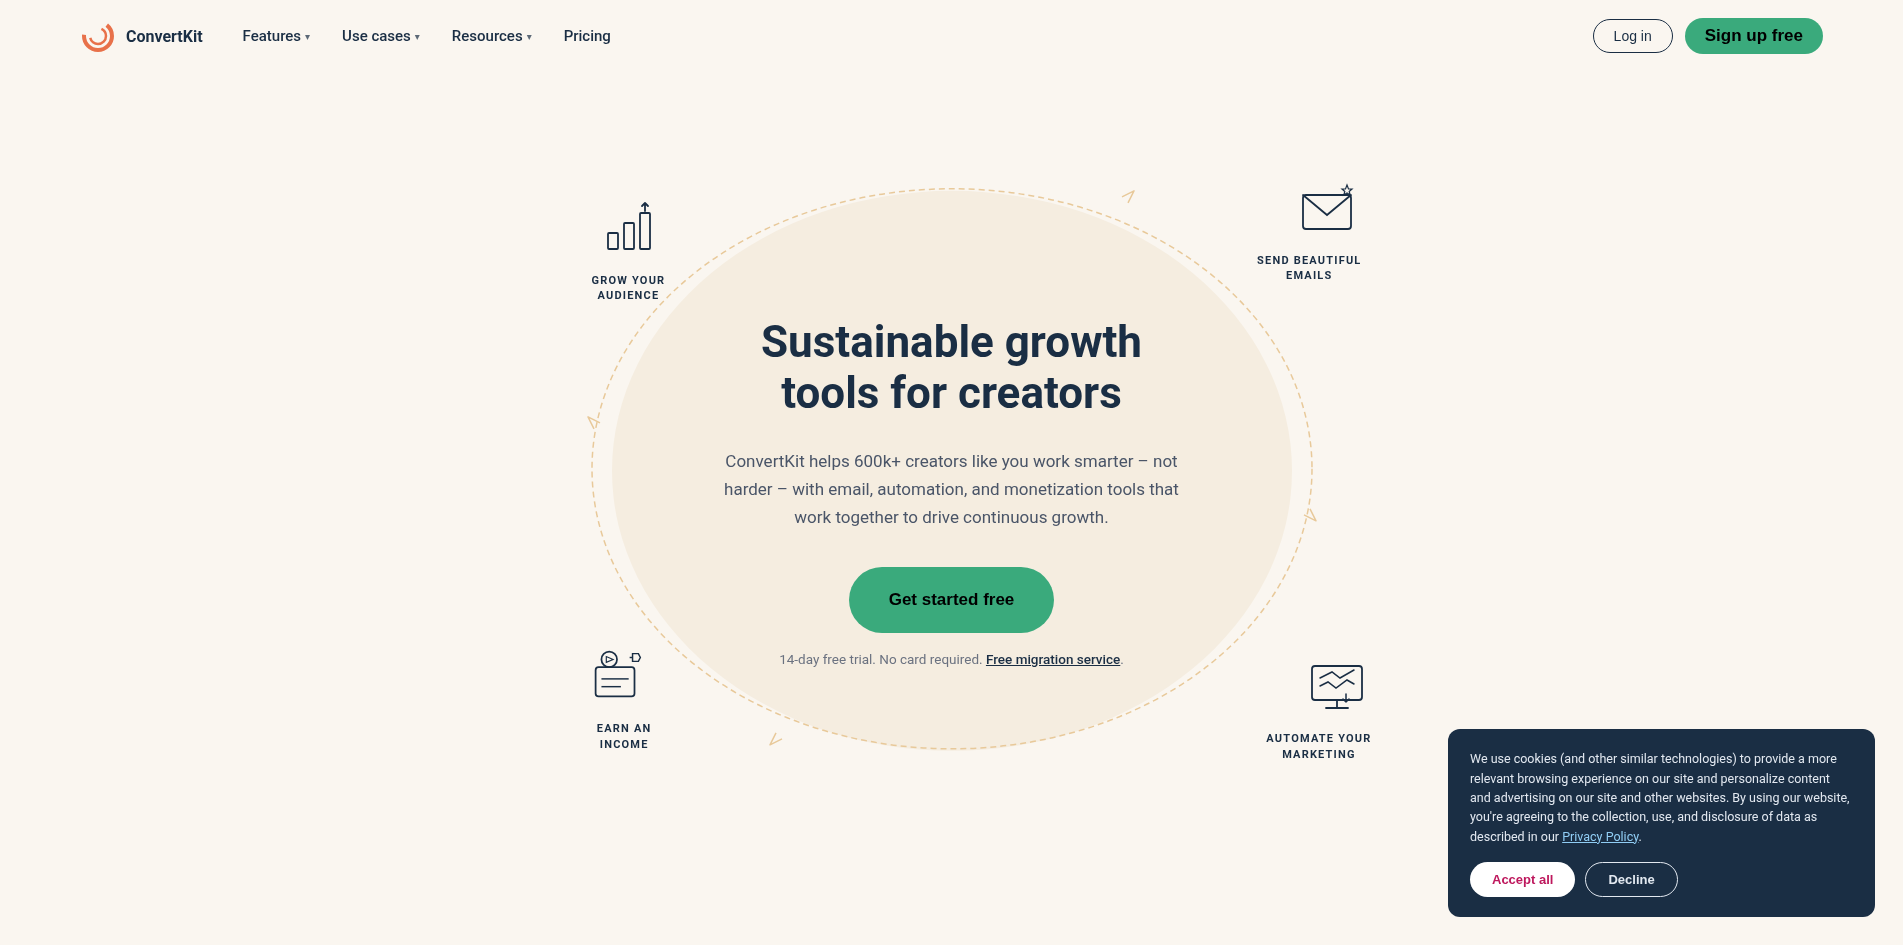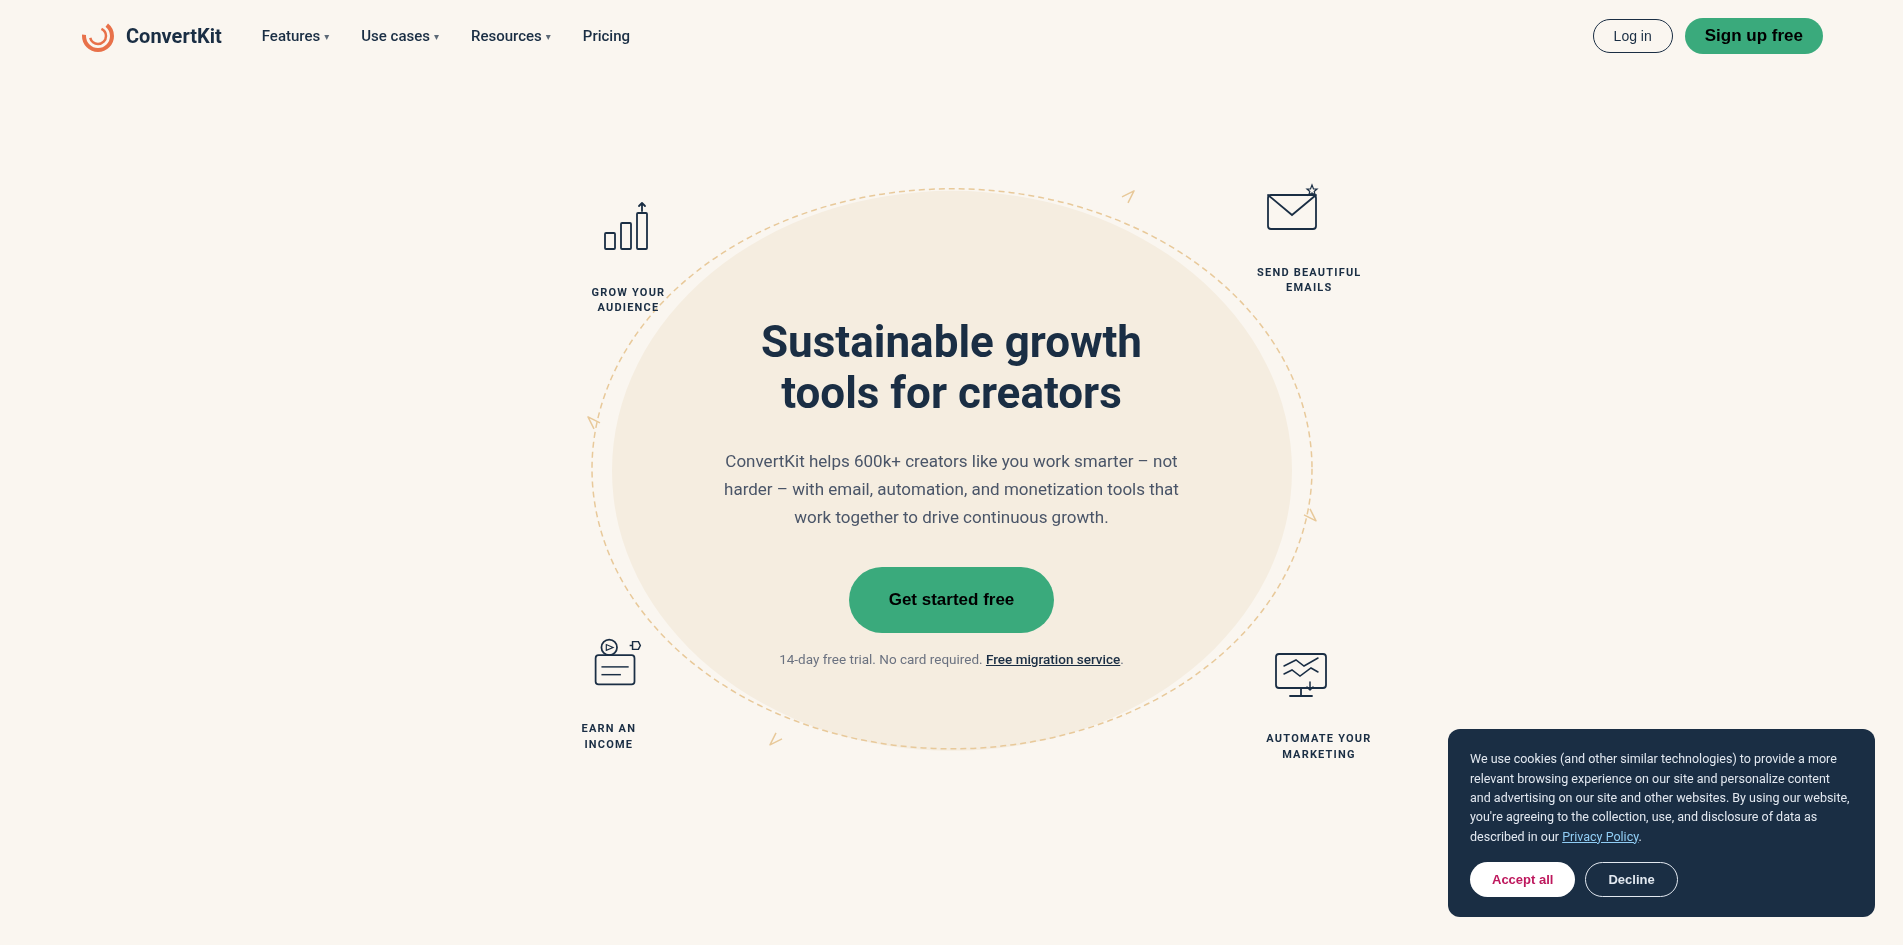--- a/index.html
+++ b/index.html
@@ -34,21 +34,21 @@
       align-items: center;
       gap: 10px;
     }
 
     .logo-icon {
       width: 36px;
       height: 36px;
     }
 
     .logo-text {
-      font-size: 20px;
+      font-size: 16px;
       font-weight: 700;
       color: #1a2e44;
     }
 
     .nav-links {
       display: flex;
       align-items: center;
       gap: 32px;
       list-style: none;
     }
@@ -128,22 +128,22 @@
       left: 50%;
       transform: translate(-50%, -52%);
       z-index: 1;
     }
 
     
     .feature-node {
       position: absolute;
       display: flex;
       flex-direction: column;
-      align-items: flex-start;
-      gap: 23px;
+      align-items: flex-end;
+      gap: 11px;
       z-index: 3;
     }
 
     .feature-node .icon-wrap {
       width: 70px;
       height: 70px;
       display: flex;
       align-items: center;
       justify-content: center;
     }

